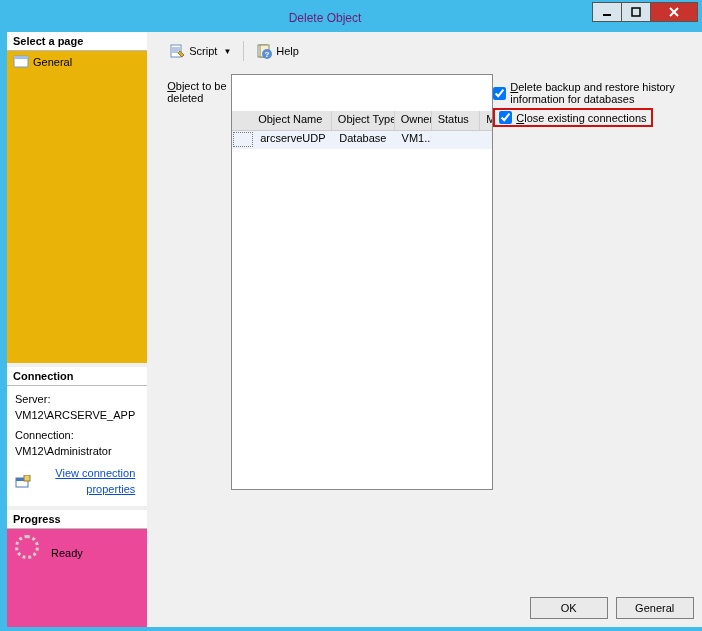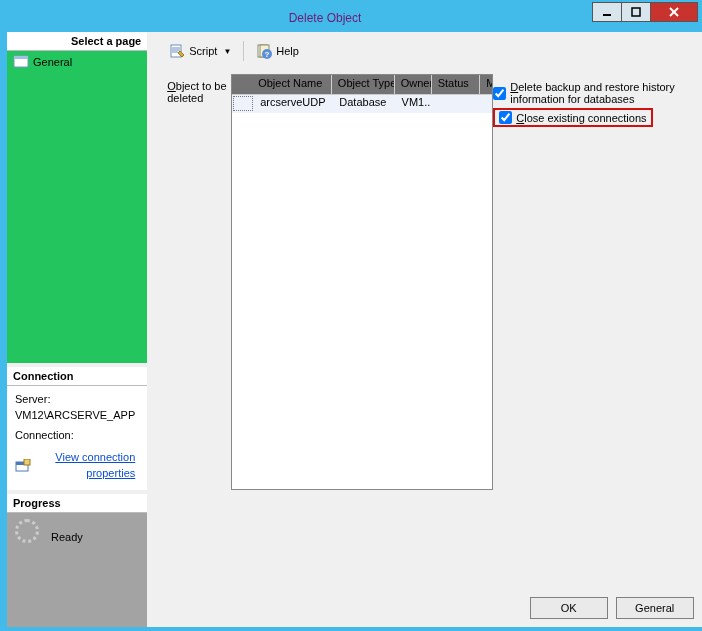--- a/index.html
+++ b/index.html
@@ -78,23 +78,22 @@
     padding: 0 0 8px 8px;
   }
   .section-header {
     background: #fff;
     border-bottom: 1px solid #bbb;
     padding: 3px 6px;
     font-weight: bold;
     font-size: 11px;
   }
   .pagelist {
-    background: #22c55e;
+    background: #eab308;
     flex: 0 0 auto;
-    text-align: right;
   }
   .pagelist .body {
     height: 312px;
     padding: 4px 6px;
   }
   .page-item {
     display: flex;
     align-items: center;
     gap: 4px;
   }
@@ -110,21 +109,21 @@
     padding: 6px 12px 8px 8px;
     line-height: 1.45;
   }
   .link {
     color: #0a4fcf;
     text-decoration: underline;
     cursor: pointer;
   }
   .link-row { display:flex; align-items:center; gap:4px; margin-top:6px;text-align:right; }
   .progress-block {
-    background: #a3a3a3;
+    background: #ec4899;
     margin-top: 4px;
     flex: 1;
   }
   .progress-body {
     padding: 6px 8px;
     display: flex;
     align-items: flex-end;
     gap: 12px;
   }
   .spinner {
@@ -163,23 +162,24 @@
   }
   .list-label { margin: 6px 0 2px 0; }
   .grid {
     border: 1px solid #888;
     background: #fff;
     height: 416px;
     overflow: hidden;
   }
   .grid-header {
     display: flex;
-    background: #737373;
+    background: #e5e5e5;
     border-bottom: 1px solid #ccc;
     height: 20px;
+    margin-top: 36px;
   }
   .gh {
     border-right: 1px solid #d0d0d0;
     padding: 2px 6px;
     font-size: 11px;
     white-space: nowrap;
     overflow: hidden;
   }
   .grid-row {
     display: flex;
@@ -280,20 +280,21 @@
         </div>
       </div>
 
       <div class="connection-block">
         <div class="section-header">Connection</div>
         <div class="connection-body">
           <div>Server:</div>
           <div>VM12\ARCSERVE_APP</div>
           <div style="height:4px"></div>
           <div>Connection:</div>
+          <div>VM12\Administrator</div>
           <div class="link-row">
             <span>
               <svg width="16" height="14">
                   <rect x="1" y="3" width="12" height="9" fill="#fff" stroke="#4a78b8"></rect>
                   <rect x="1" y="3" width="12" height="3" fill="#4a78b8"></rect>
                   <rect x="9" y="0" width="6" height="6" fill="#e8d070" stroke="#a07820"></rect>
                 </svg>
             </span>
             <span class="link">View connection properties</span>
           </div>

